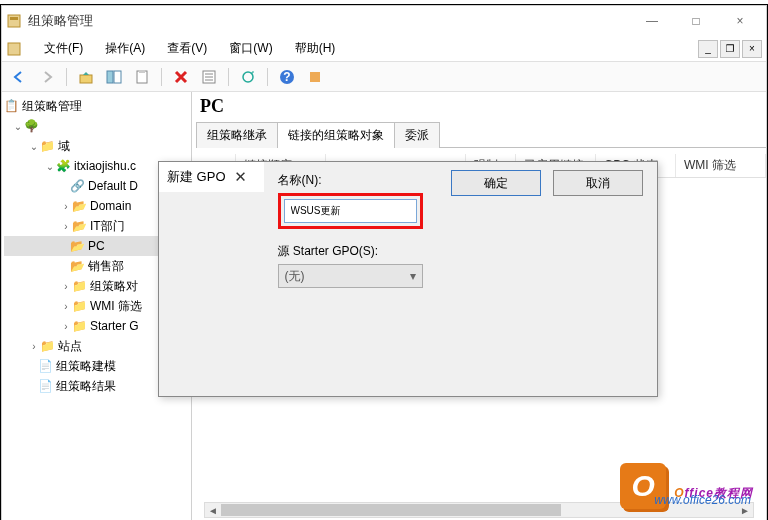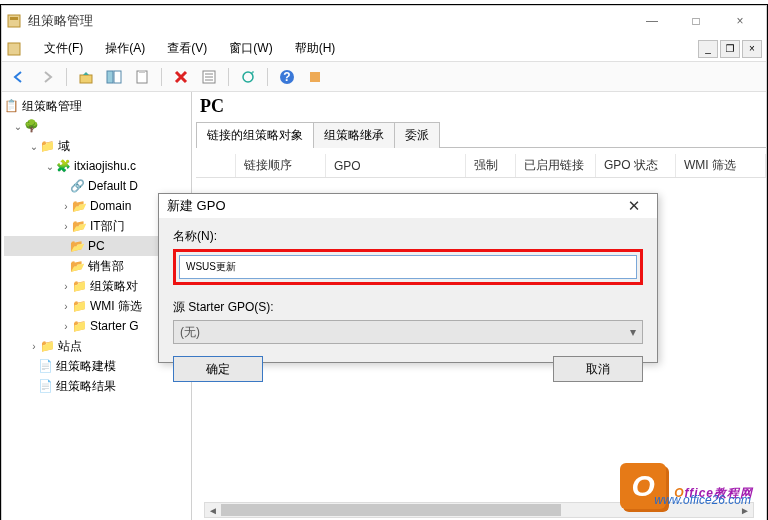--- a/index.html
+++ b/index.html
@@ -31,30 +31,30 @@
 .tab.active { background: #fff; }
 .tab.inactive { background: #f5f5f5; }
 .tablehdr { display: flex; border-bottom: 1px solid #e0e0e0; height: 24px; align-items: center; margin-top: 6px; }
 .th { padding: 0 8px; border-right: 1px solid #e8e8e8; height: 100%; display: flex; align-items: center; font-size: 12px; color: #333; }
 .tablearea { flex: 1; position: relative; }
 .hscroll { position: absolute; bottom: 4px; left: 8px; right: 12px; height: 16px; background: #f0f0f0; border: 1px solid #dcdcdc; }
 .hscroll .thumb { position: absolute; left: 16px; top: 1px; bottom: 1px; width: 340px; background: #c8c8c8; }
 .hscroll .arrL, .hscroll .arrR { position: absolute; top: 0; bottom: 0; width: 16px; display:flex;align-items:center;justify-content:center;color:#666;font-size:10px;}
 .hscroll .arrL{left:0;} .hscroll .arrR{right:0;}
 
-.dialog { position: absolute; left: 157px; top: 156px; width: 500px; height: 170px; background: #f0f0f0; border: 1px solid #888; box-shadow: 2px 2px 8px rgba(0,0,0,0.2); display: flex; flex-direction: column; margin-top: 32px; }
+.dialog { position: absolute; left: 157px; top: 156px; width: 500px; height: 236px; background: #f0f0f0; border: 1px solid #888; box-shadow: 2px 2px 8px rgba(0,0,0,0.2); display: flex; flex-direction: row; }
 .dtitle { height: 30px; display: flex; align-items: center; padding: 0 8px; background: #fff; }
 .dtitle .dt { flex: 1; font-size: 13px; }
 .dclose { width: 30px; height: 24px; display:flex;align-items:center;justify-content:center;font-size:15px;color:#333; }
 .dbody { padding: 10px 14px 4px; flex: 1; }
 .dlabel { margin-bottom: 4px; }
 .dinput { width: 100%; height: 24px; border: 1px solid #7aa7d8; padding: 2px 6px; background:#fff; font-size: 10px; outline: none; }
 .redbox { border: 3px solid #e11; padding: 3px; margin-bottom: 14px; }
 .dsel { width: 100%; height: 24px; border: 1px solid #adadad; background: #e6e6e6; padding: 2px 6px; color: #555; display:flex;align-items:center;justify-content:space-between;}
-.dbtns { display: flex; justify-content: space-between; gap: 23px; padding: 8px 14px 12px; }
+.dbtns { display: flex; justify-content: space-between; gap: 12px; padding: 8px 14px 12px; }
 .dbtn { width: 90px; height: 26px; border: 1px solid #888; background: #e8e8e8; display:flex;align-items:center;justify-content:center; }
 .dbtn.primary { border: 1px solid #3a78c4; }
 
 .wm { position: absolute; right: 14px; bottom: 14px; display: flex; align-items: center; gap: 8px; font-style: italic; }
 .wm .big { font-size: 32px; font-weight: bold; letter-spacing: 1px; }
 .wm .o1 { color: #e67a17; }
 .wm .rest { color: #a21caf; }
 .wm .url { position:absolute; bottom:-2px; right:2px; font-size: 12px; color: #2a6bc9; }
 .wm .logo { width: 46px; height: 46px; border-radius: 6px; background: #e67a17; display:flex;align-items:center;justify-content:center; box-shadow: 3px 3px 0 #d46a10; }
 .wm .logo span{color:#fff;font-size:30px;font-weight:bold;}
@@ -229,22 +229,22 @@
           </div>
       <div class="row" style="padding-left:34px">
             <span class="ticon2">📄</span>
             <span>组策略结果</span>
           </div>
     </div>
 
     <div class="right">
       <div class="rhead">PC</div>
       <div class="tabs">
+        <div class="tab inactive">组策略继承</div>
         <div class="tab active">链接的组策略对象</div>
-        <div class="tab inactive">组策略继承</div>
         <div class="tab inactive">委派</div>
       </div>
       <div class="tablehdr">
         <div class="th" style="width:40px"></div>
         <div class="th" style="width:90px">链接顺序</div>
         <div class="th" style="width:140px">GPO</div>
         <div class="th" style="width:50px">强制</div>
         <div class="th" style="width:80px">已启用链接</div>
         <div class="th" style="width:80px">GPO 状态</div>
         <div class="th" style="flex:1">WMI 筛选</div>

